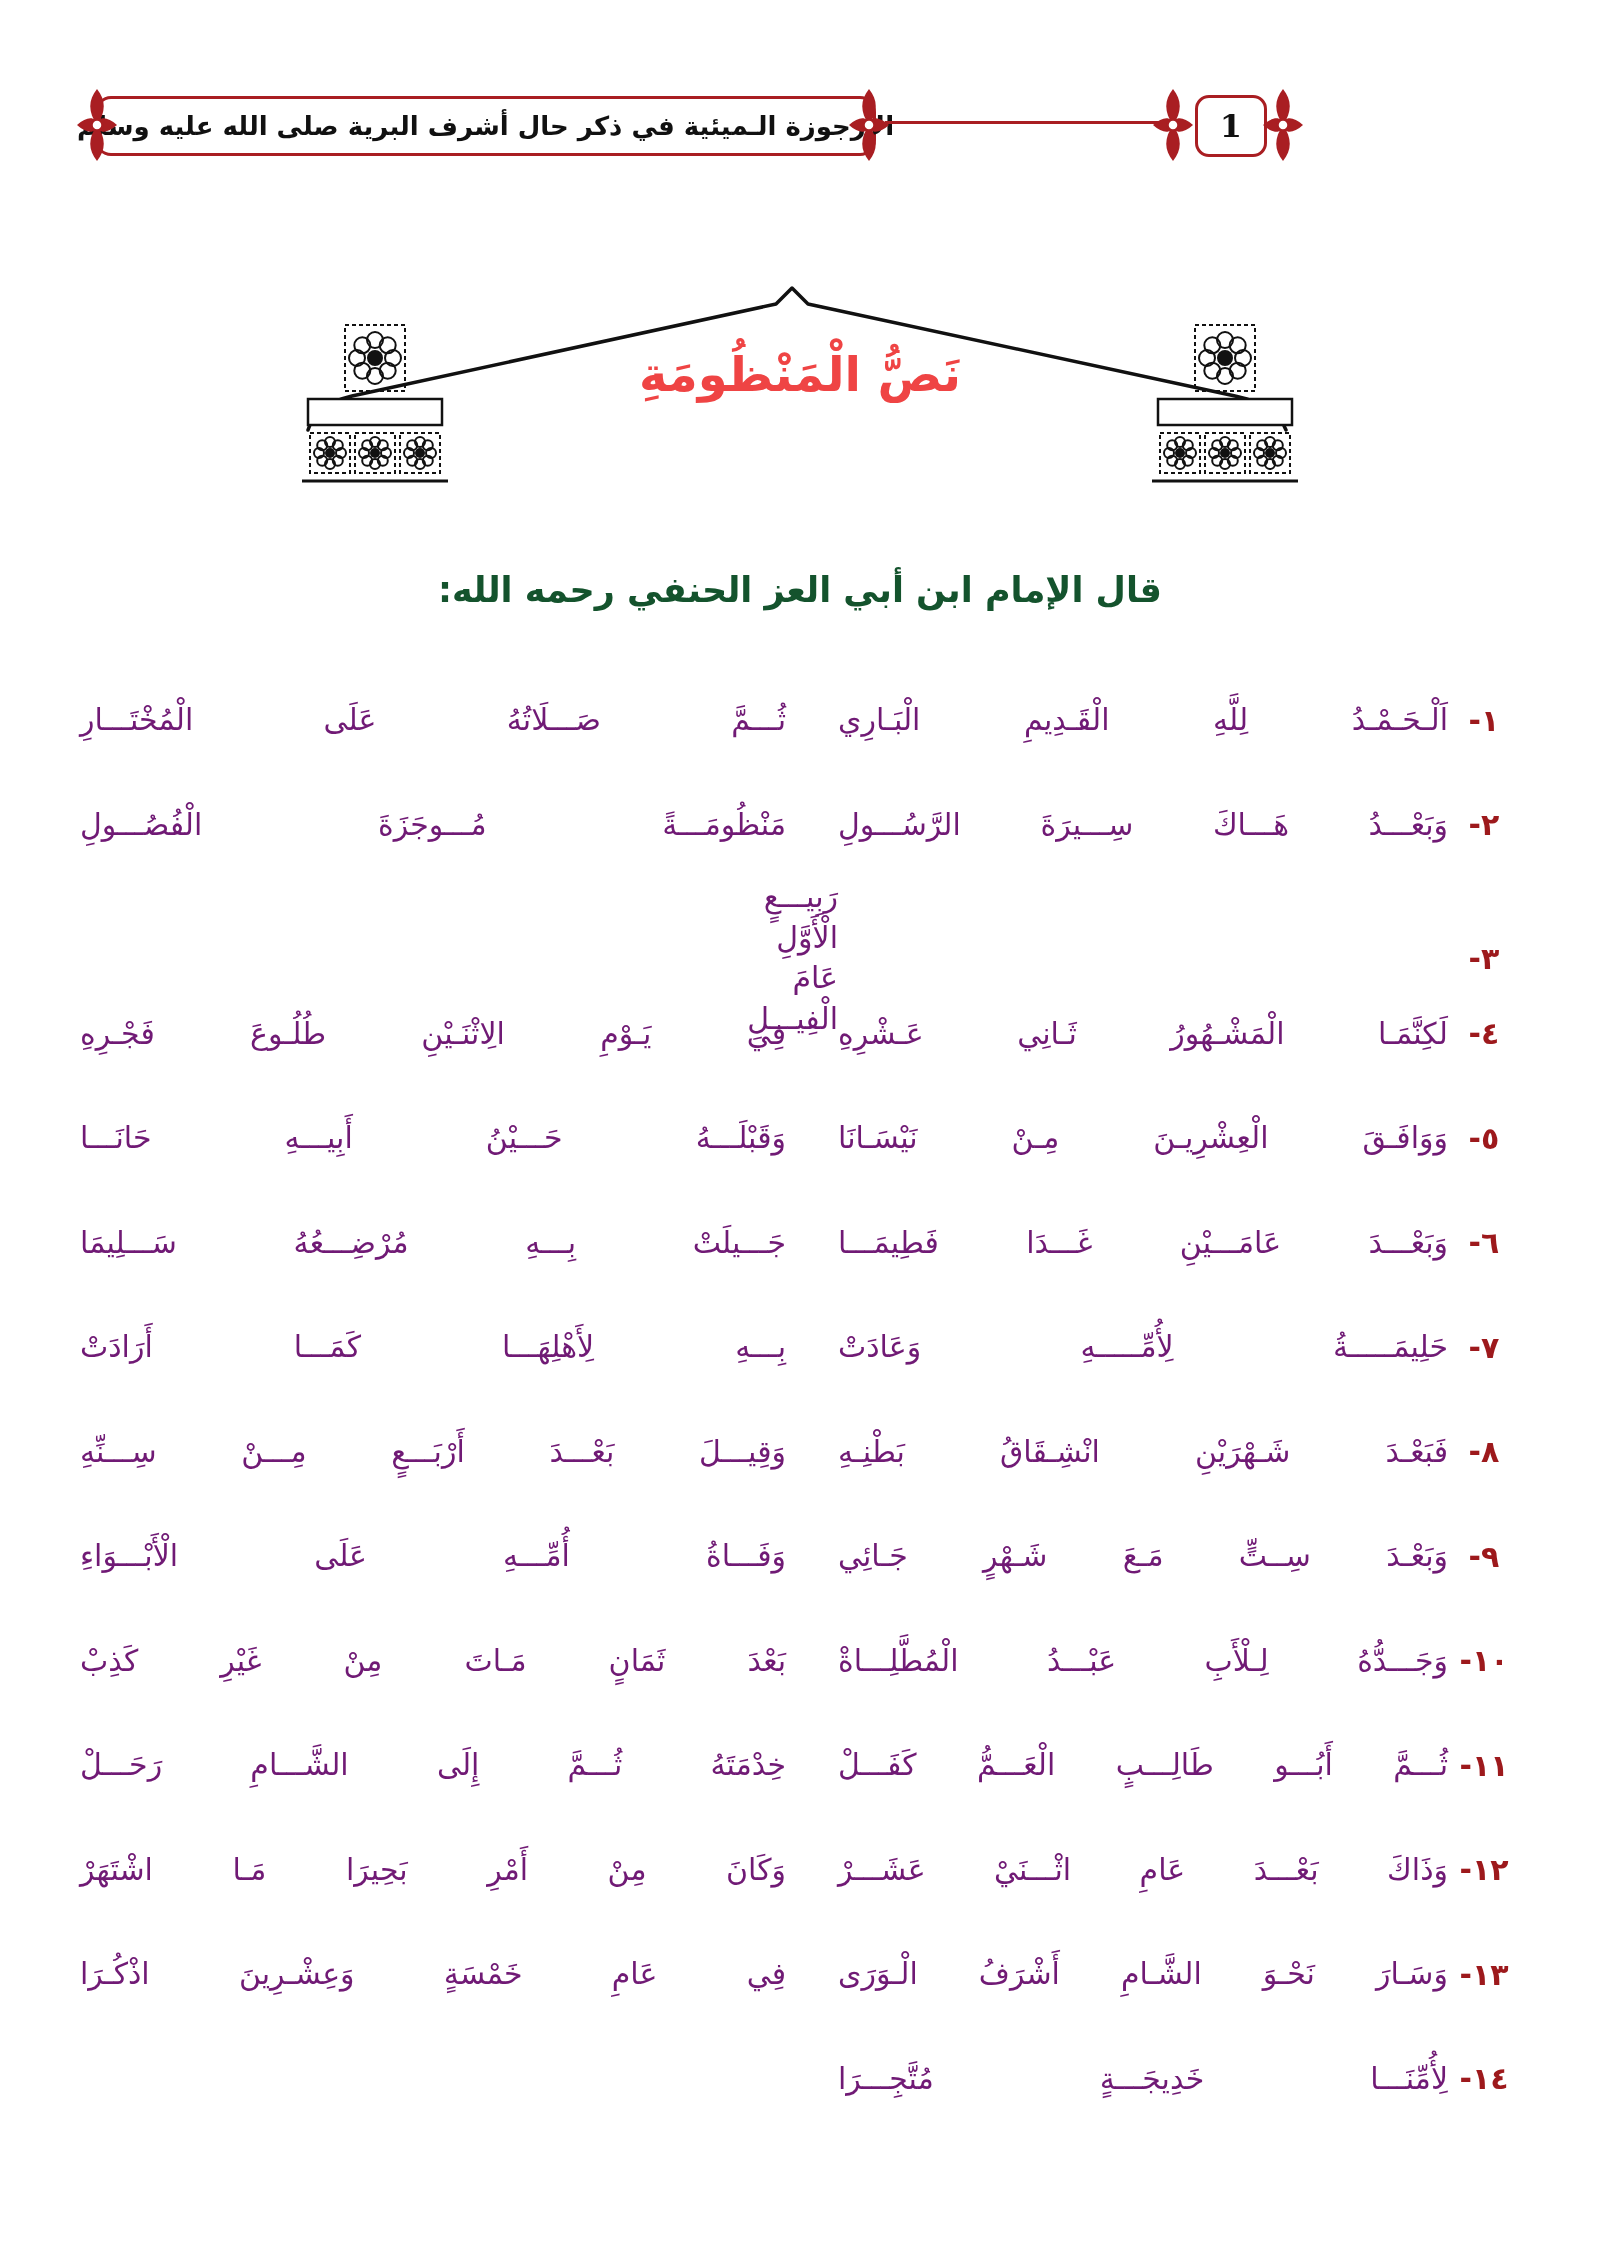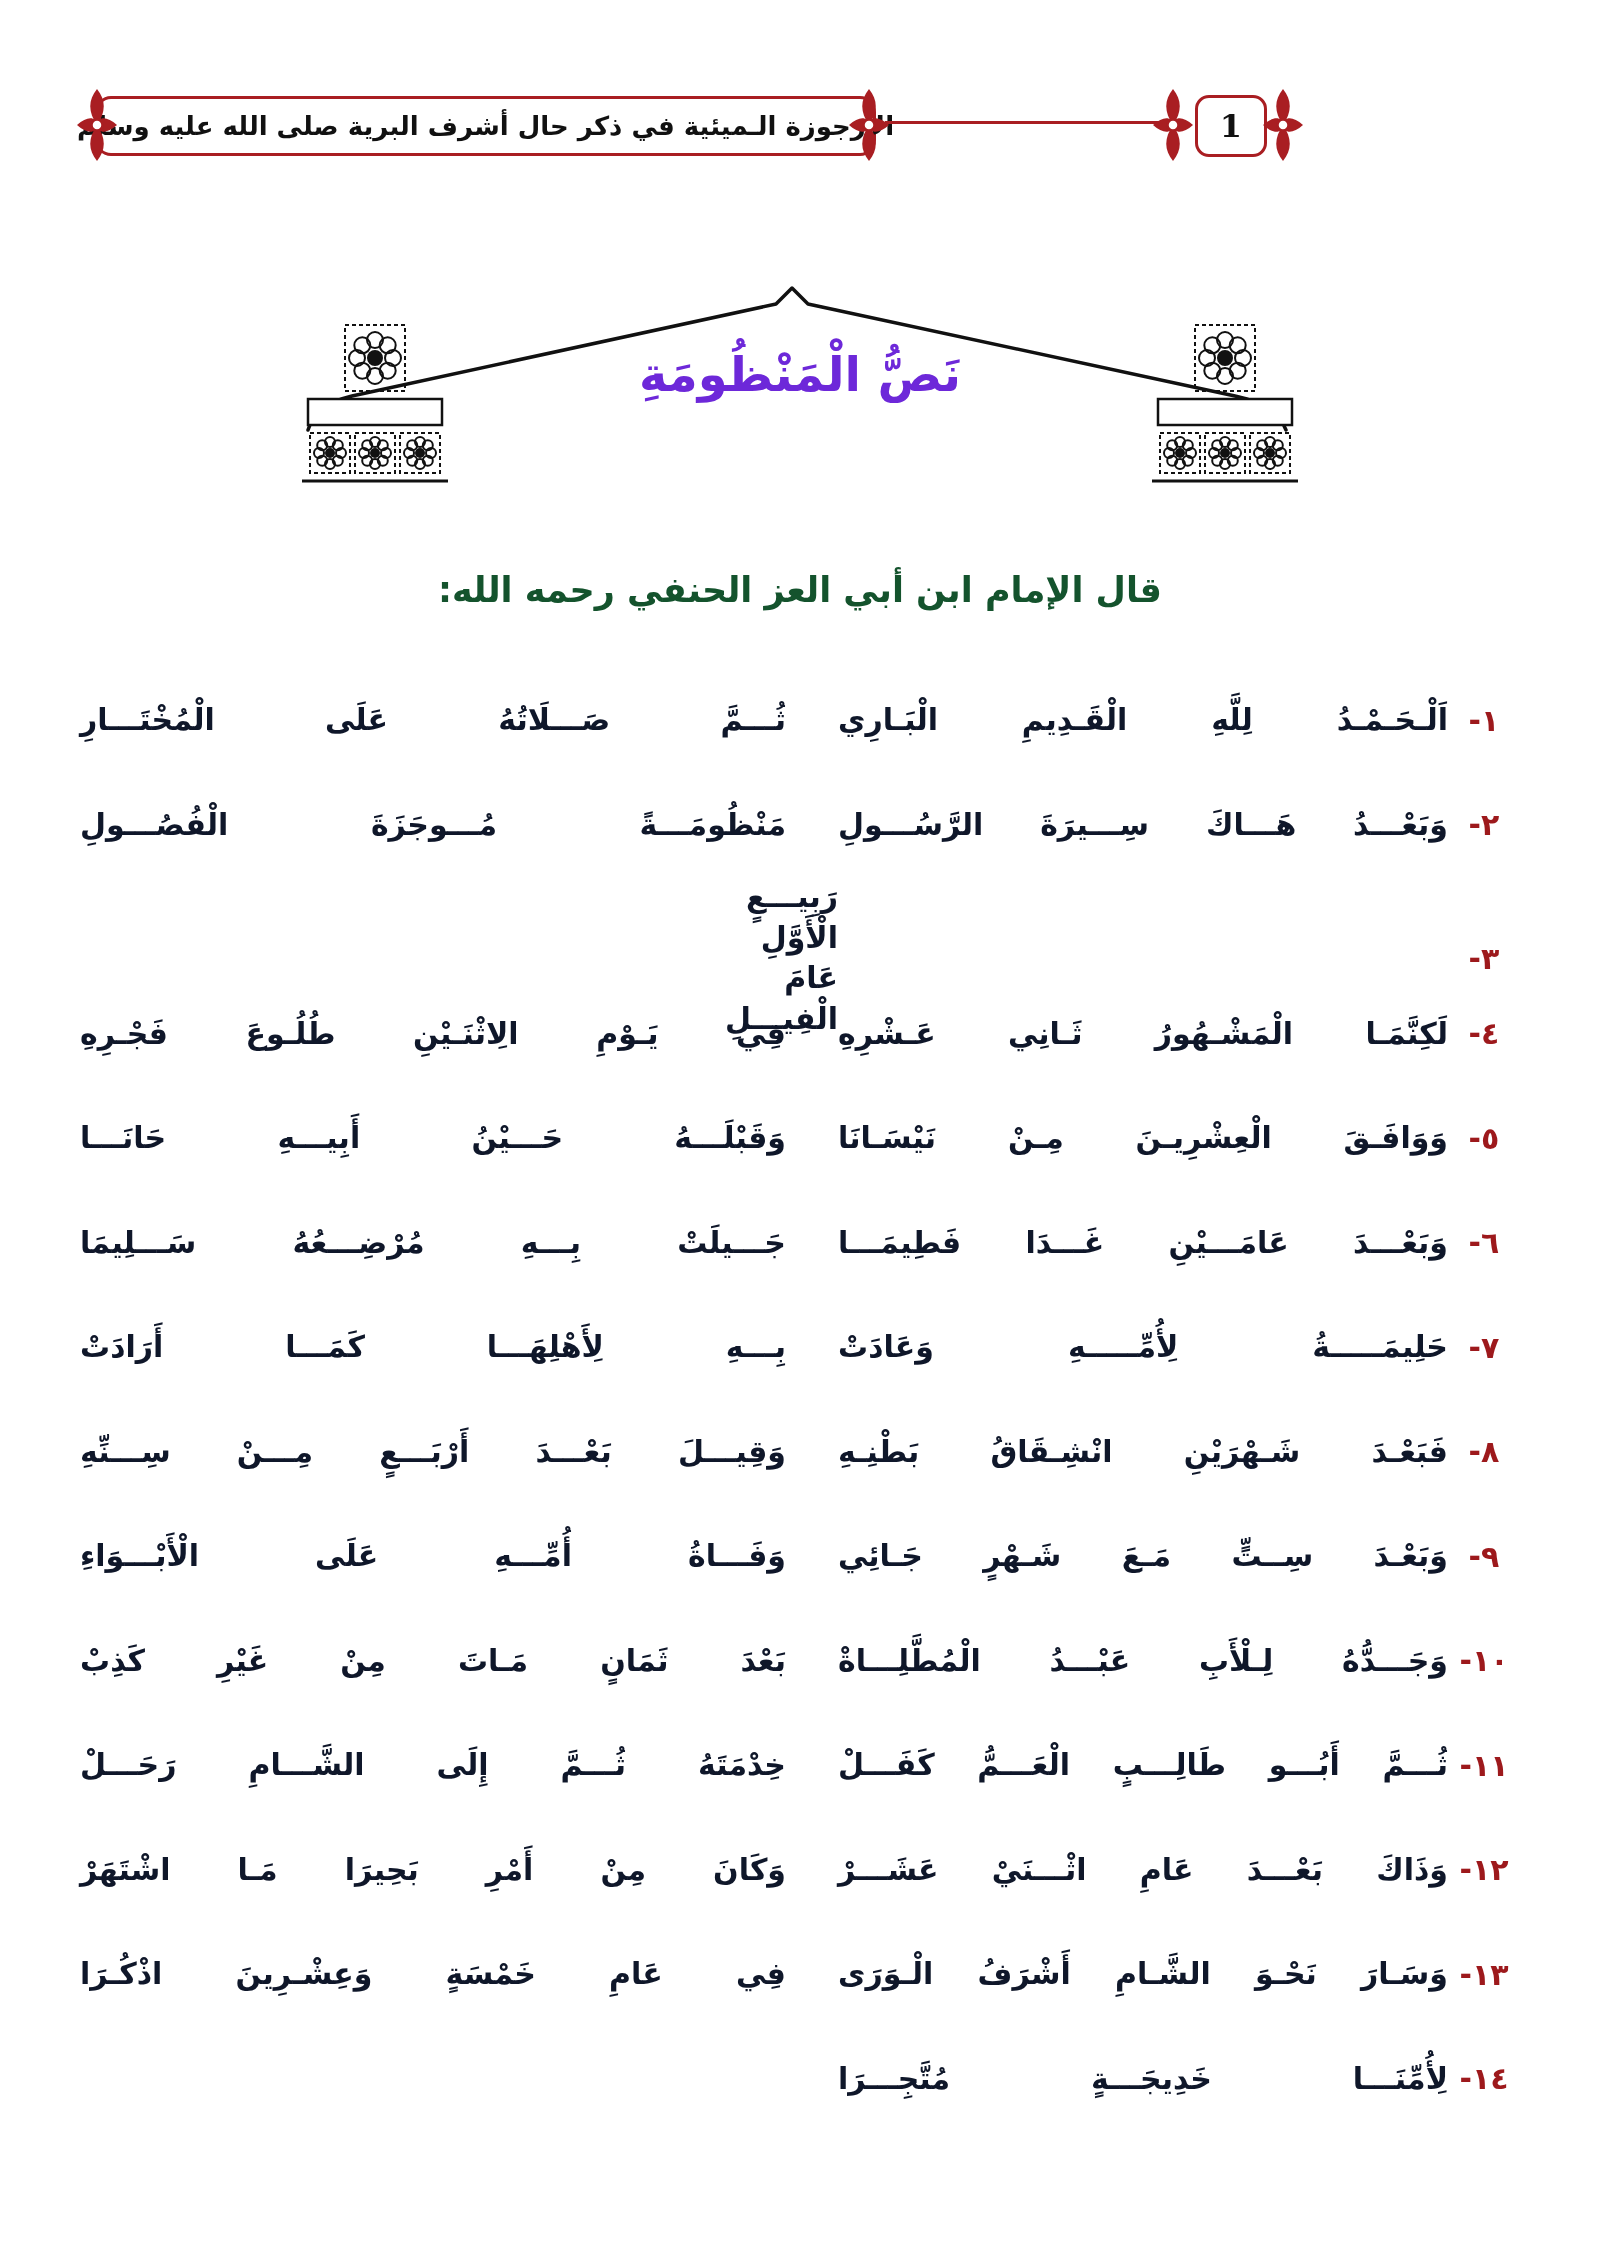--- a/index.html
+++ b/index.html
@@ -31,40 +31,40 @@
   .fleuron svg{width:100%;height:100%;}
   .fl-a{left:-20px;} .fl-b{left:752px;} .fl-c{left:1056px;} .fl-d{left:1166px;}
 
   
   .section{position:absolute;top:268px;left:0;width:1600px;height:240px;}
   .arch{position:absolute;left:290px;top:10px;width:1020px;height:200px;}
   .corner-ornament{position:absolute;top:55px;width:150px;height:165px;}
   .co-left{left:300px;} .co-right{left:1150px;}
   .section-title{
     position:absolute;left:0;width:100%;top:78px;text-align:center;
-    font-size:48px;font-weight:bold;color:#6d28d9;direction:rtl;
+    font-size:48px;font-weight:bold;color:#ef4444;direction:rtl;
   }
   
   .intro{
     position:absolute;top:570px;left:0;width:100%;text-align:center;
     font-size:35px;font-weight:bold;color:#14532d;direction:rtl;
   }
   
   .verses{position:absolute;top:668px;left:80px;width:1440px;direction:rtl;}
   .verse-row{
     display:grid;direction:rtl;
     grid-template-columns:72px 610px 52px 1fr;
     align-items:center;height:104.5px;
   }
   .verse-num{
     color:#9d191c;font-size:30px;font-weight:bold;text-align:center;
     white-space:nowrap;
   }
   .hemistich{
-    font-size:30px;font-weight:bold;color:#0f172a;
+    font-size:30px;font-weight:normal;color:#701a75;
     text-align:justify;text-align-last:justify;text-justify:inter-word;
     direction:rtl;line-height:1.35;
   }
   .spacer{height:1px;}
 </style>
 </head>
 <body>
 
 <div class="header">
   <div class="title-box">

